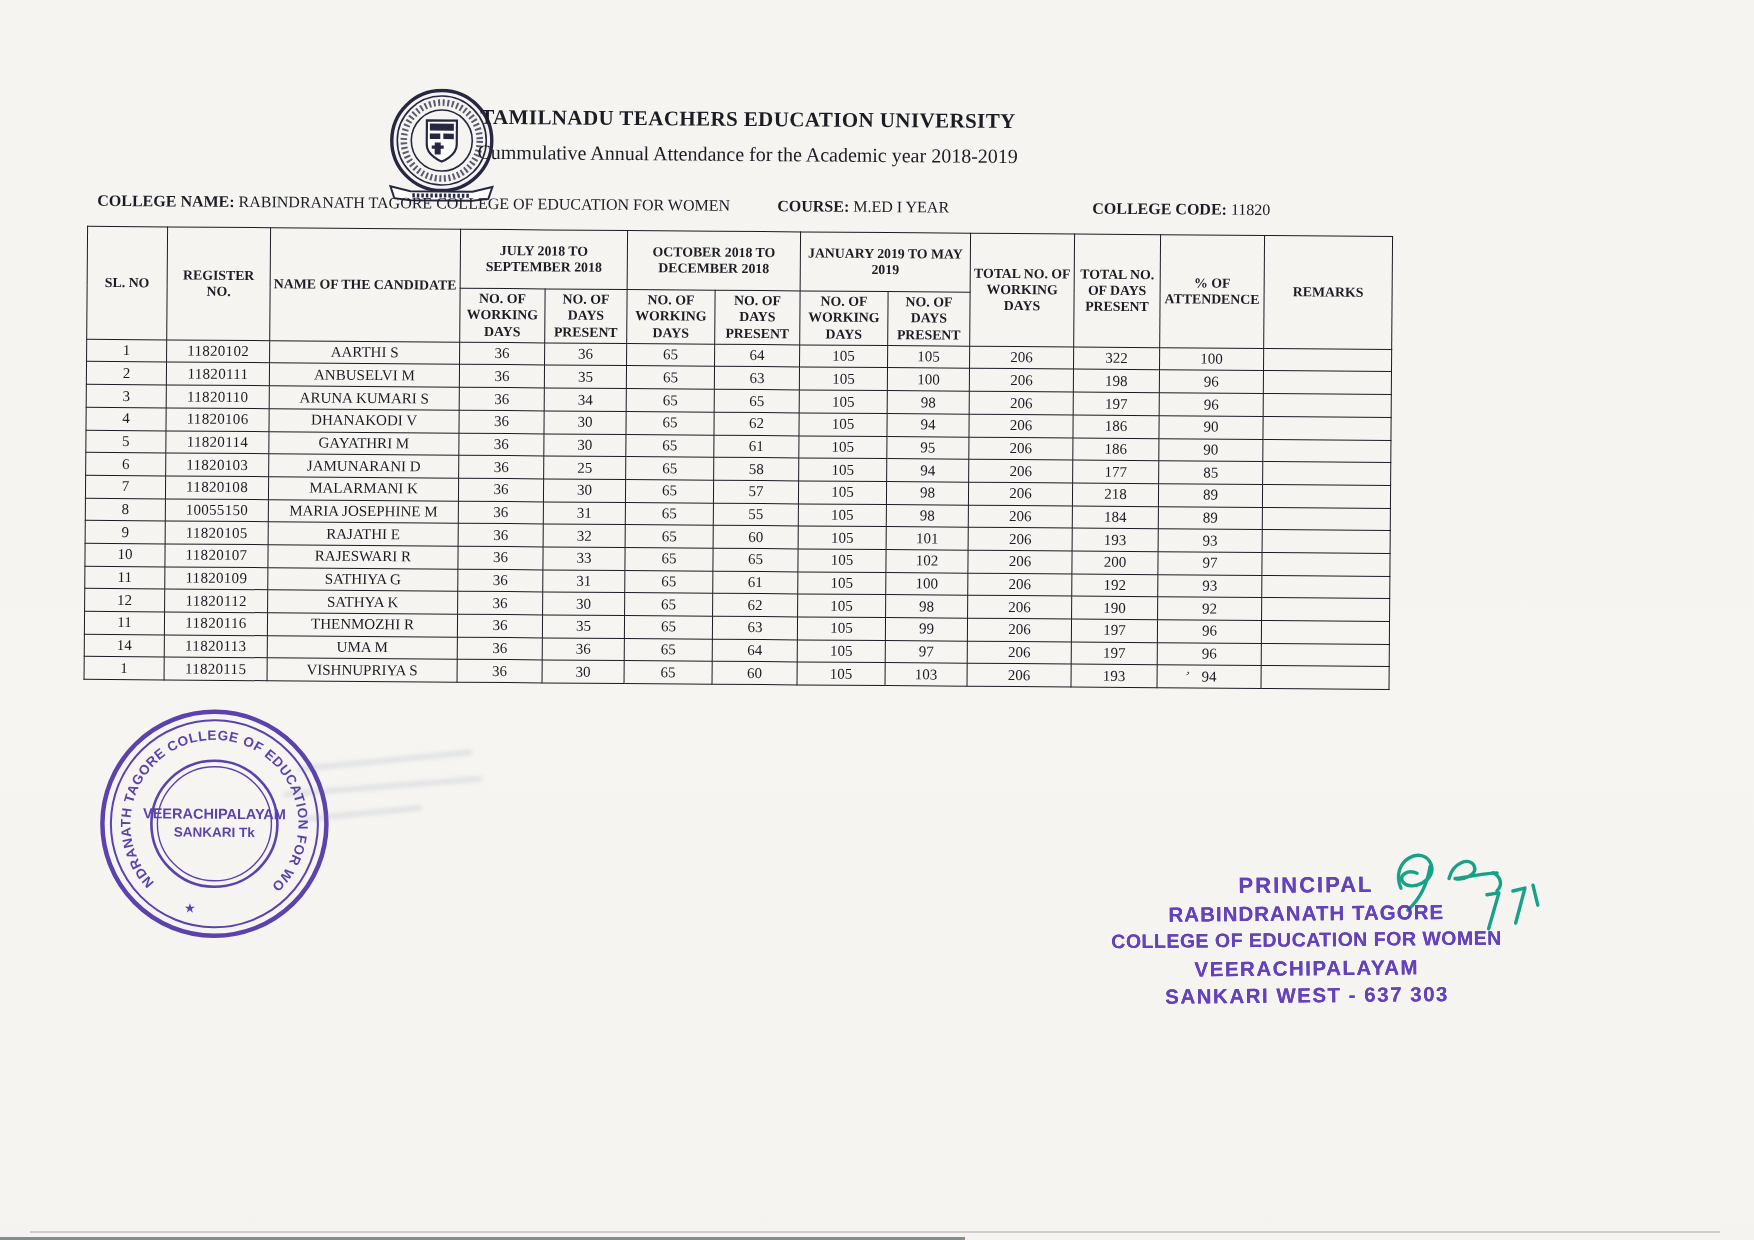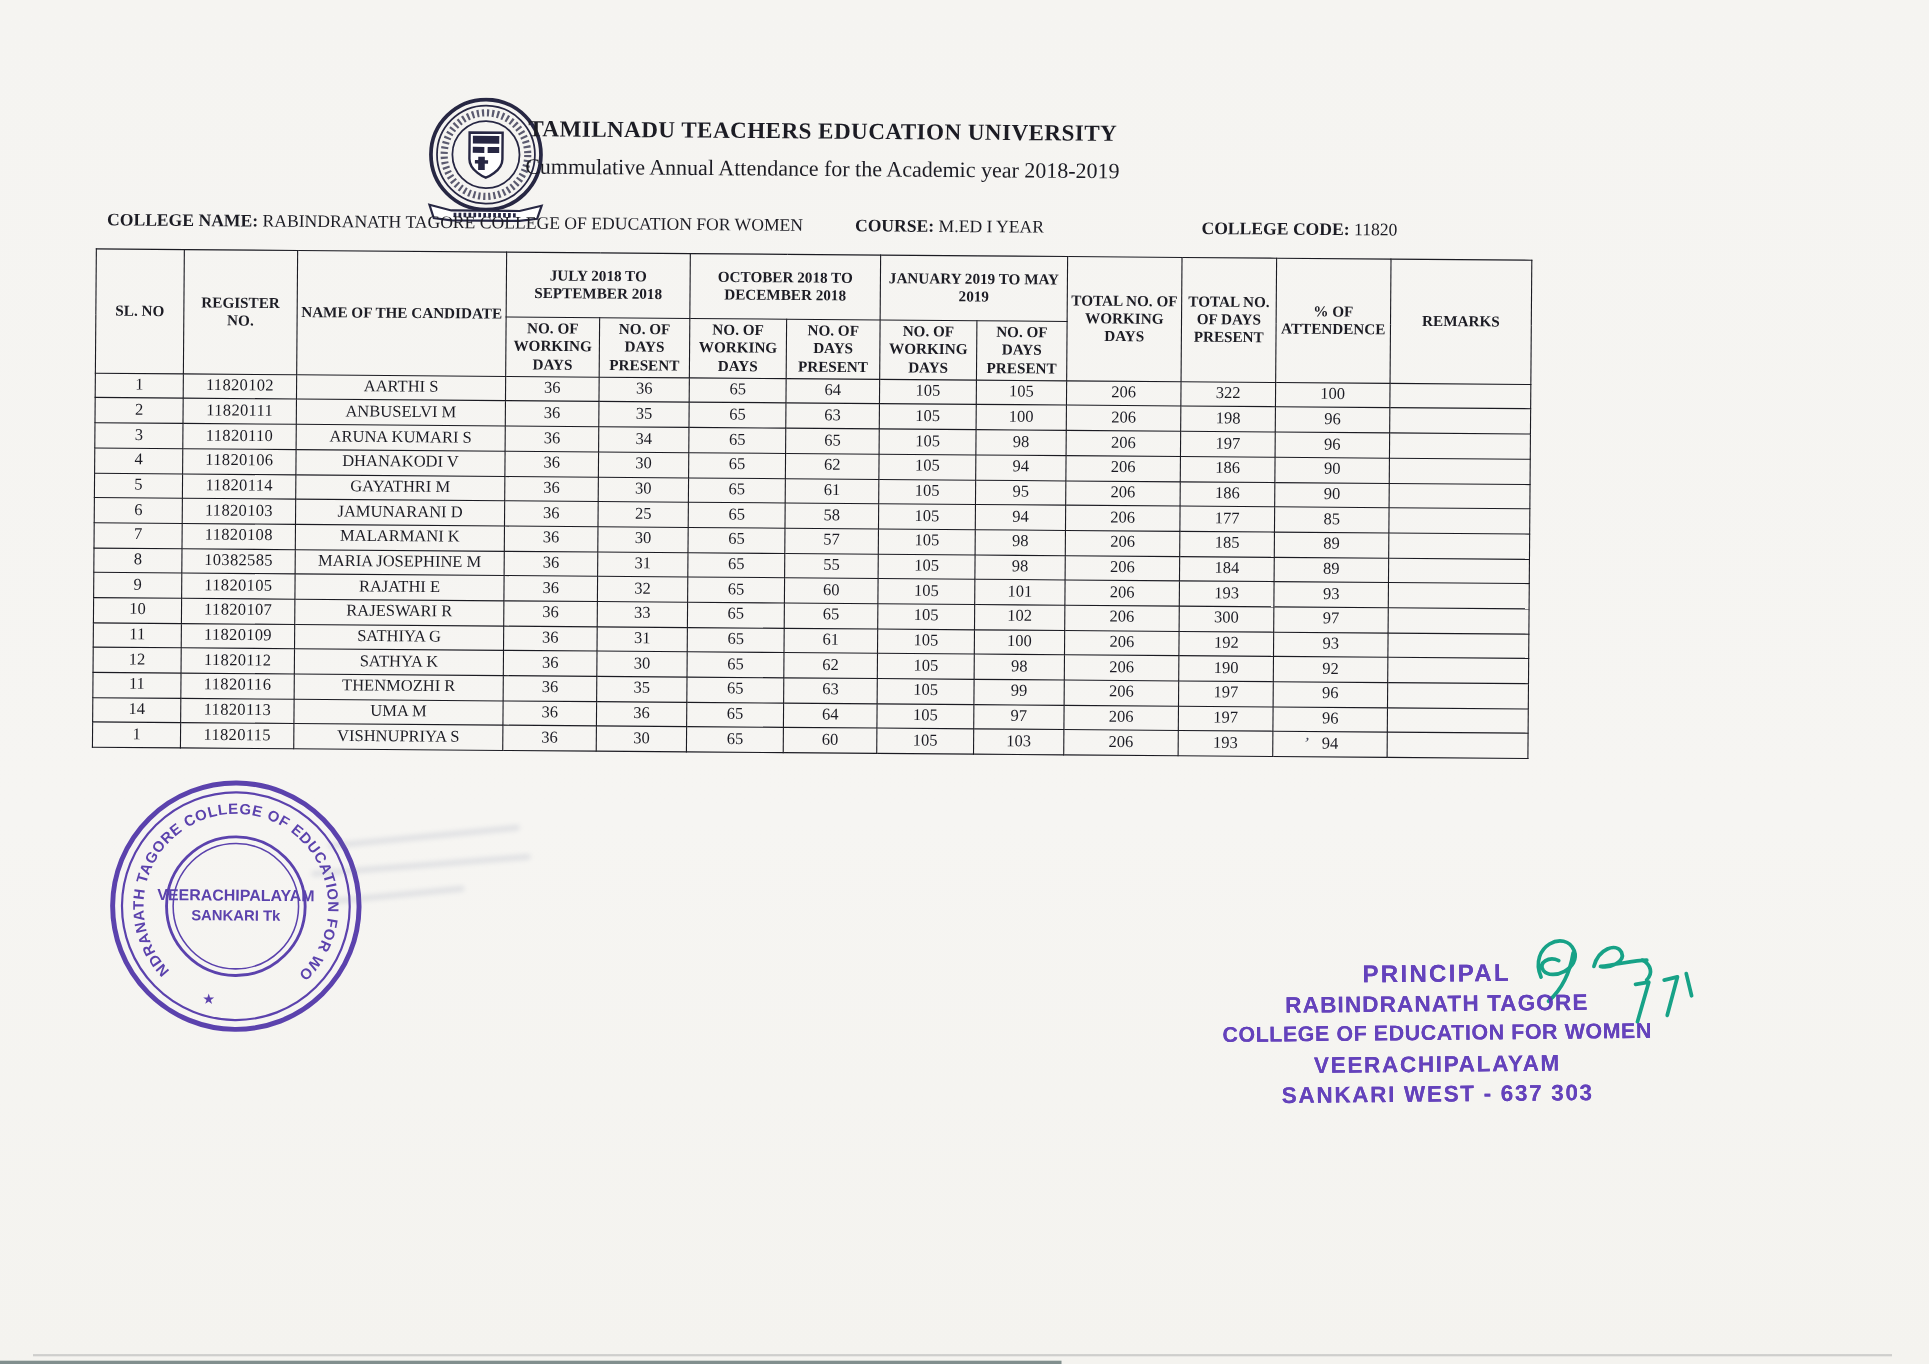--- a/index.html
+++ b/index.html
@@ -247,27 +247,27 @@
       <td>7</td>
       <td class="c-reg">11820108</td>
       <td class="c-name">MALARMANI K</td>
       <td>36</td>
       <td>30</td>
       <td>65</td>
       <td>57</td>
       <td>105</td>
       <td class="c-right">98</td>
       <td>206</td>
-      <td class="c-right">185</td>
+      <td class="c-right">218</td>
       <td class="c-right">89</td>
       <td></td>
     </tr>
         <tr>
       <td>8</td>
-      <td class="c-reg">10382585</td>
+      <td class="c-reg">10055150</td>
       <td class="c-name">MARIA JOSEPHINE M</td>
       <td>36</td>
       <td>31</td>
       <td>65</td>
       <td>55</td>
       <td>105</td>
       <td class="c-right">98</td>
       <td>206</td>
       <td class="c-right">184</td>
       <td class="c-right">89</td>
@@ -292,21 +292,21 @@
       <td>10</td>
       <td class="c-reg">11820107</td>
       <td class="c-name">RAJESWARI R</td>
       <td>36</td>
       <td>33</td>
       <td>65</td>
       <td>65</td>
       <td>105</td>
       <td class="c-right">102</td>
       <td>206</td>
-      <td class="c-right">300</td>
+      <td class="c-right">200</td>
       <td class="c-right">97</td>
       <td></td>
     </tr>
         <tr>
       <td>11</td>
       <td class="c-reg">11820109</td>
       <td class="c-name">SATHIYA G</td>
       <td>36</td>
       <td>31</td>
       <td>65</td>

